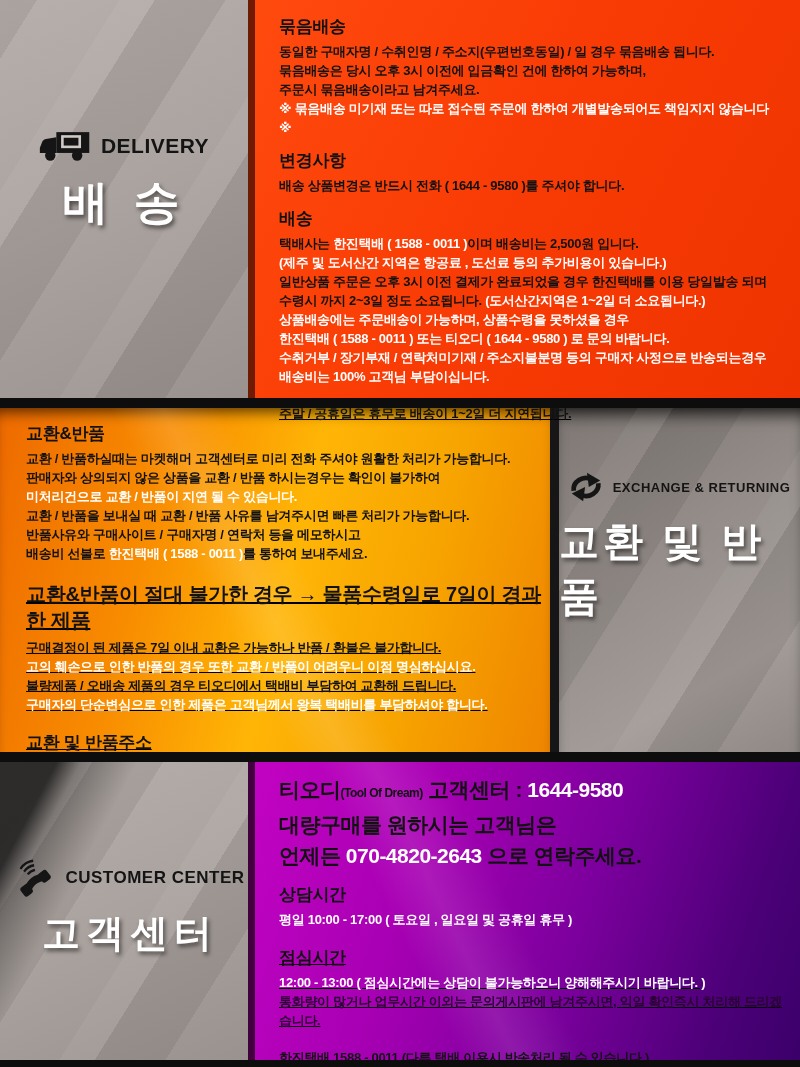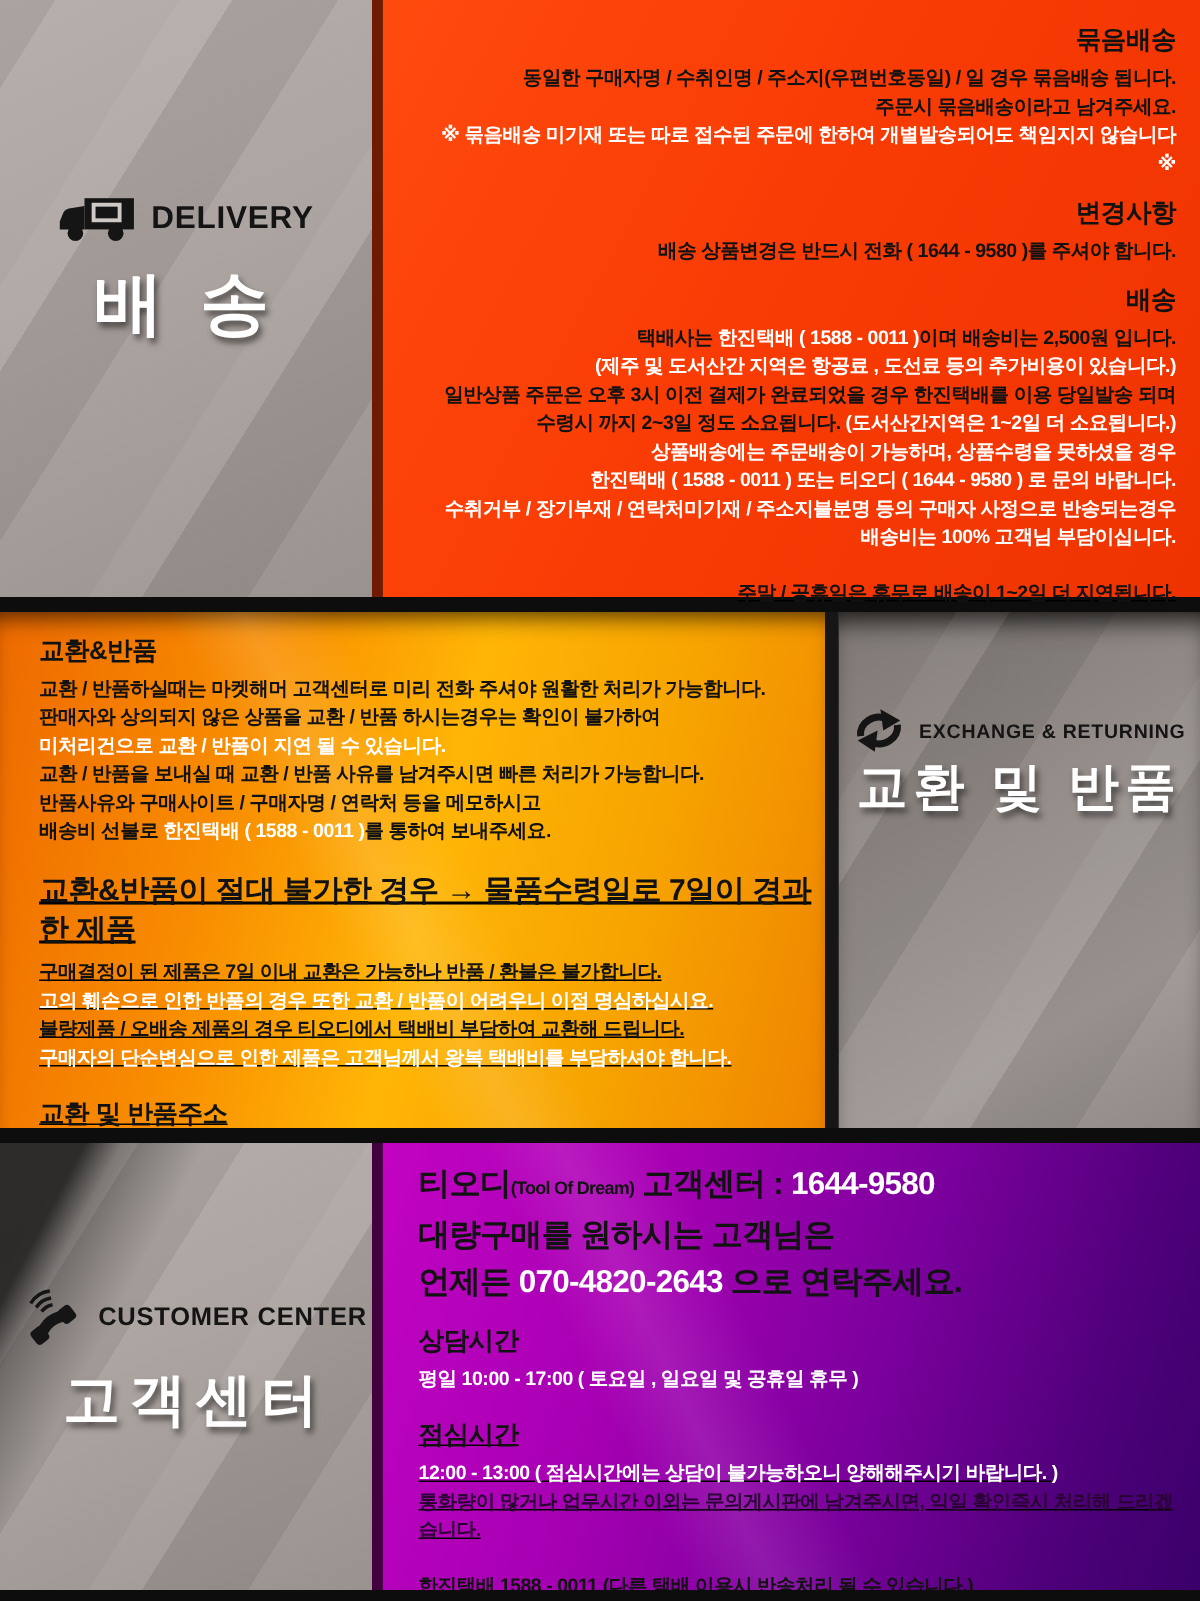--- a/index.html
+++ b/index.html
@@ -37,32 +37,31 @@
   .band1-gray{width:248px;}
   .band1-gray .panel-inner{padding-top:128px;}
   .band1-gray .en-label{font-size:21px;}
   .band1-gray .ko-label{font-size:46px;margin-top:8px;text-align:right;}
 
   .band2-gray{flex:1;border-left:9px solid #161616;
     background:linear-gradient(150deg,#7e7773 0%,#938c88 40%,#a29b97 75%,#8f8884 100%);
     box-shadow:inset 0 14px 16px -8px rgba(0,0,0,0.8);}
   .band2-gray .panel-inner{padding-top:64px;}
   .band2-gray .en-label{font-size:13px;letter-spacing:0.5px;}
-  .band2-gray .ko-label{font-size:34px;letter-spacing:4px;}
+  .band2-gray .ko-label{font-size:40px;margin-top:12px;letter-spacing:4px;}
 
   .band3-gray{width:248px;}
   .band3-gray .panel-inner{padding-top:96px;padding-left:12px;}
   .band3-gray .en-label{font-size:17px;}
   .band3-gray .ko-label{font-size:38px;margin-top:10px;}
 
   
   .orange-panel{
     flex:1;border-left:7px solid #6f1b03;
     background:linear-gradient(118deg,#ff4a0e 0%,#f93c05 45%,#ef3300 100%);
-    text-align:right;
   }
   .amber-panel{
     width:550px;position:relative;overflow:hidden;
     background:linear-gradient(104deg,#ee6a00 0%,#f88c00 28%,#ffb506 52%,#f7a400 74%,#ef8500 100%);
     box-shadow:inset 0 12px 14px -8px rgba(0,0,0,0.65);
   }
   .amber-panel::before{
     content:"";position:absolute;inset:0;
     background:linear-gradient(62deg,rgba(255,255,255,0) 40%,rgba(255,255,255,0.12) 47%,rgba(255,255,255,0) 55%);
   }
@@ -111,20 +110,21 @@
         <span class="en-label">DELIVERY</span>
       </div>
       <div class="ko-label">배 송</div>
     </div>
   </div>
   <div class="orange-panel">
     <div class="content">
         <div class="block">
           <div class="heading">묶음배송</div>
           <div class="line"><span class="c-black">동일한 구매자명 / 수취인명 / 주소지(우편번호동일) / 일 경우 묶음배송 됩니다.</span></div>
+          <div class="line"><span class="c-black">묶음배송은 당시 오후 3시 이전에 입금확인 건에 한하여 가능하며,</span></div>
           <div class="line"><span class="c-black">주문시 묶음배송이라고 남겨주세요.</span></div>
           <div class="line"><span class="c-white">※ 묶음배송 미기재 또는 따로 접수된 주문에 한하여 개별발송되어도 책임지지 않습니다 ※</span></div>
         </div>
         <div class="block">
           <div class="heading">변경사항</div>
           <div class="line"><span class="c-black">배송 상품변경은 반드시 전화 ( 1644 - 9580 )를 주셔야 합니다.</span></div>
         </div>
         <div class="block">
           <div class="heading">배송</div>
           <div class="line"><span class="c-black">택배사는 </span><span class="c-white">한진택배 ( 1588 - 0011 )</span><span class="c-black">이며 배송비는 2,500원 입니다.</span></div>

